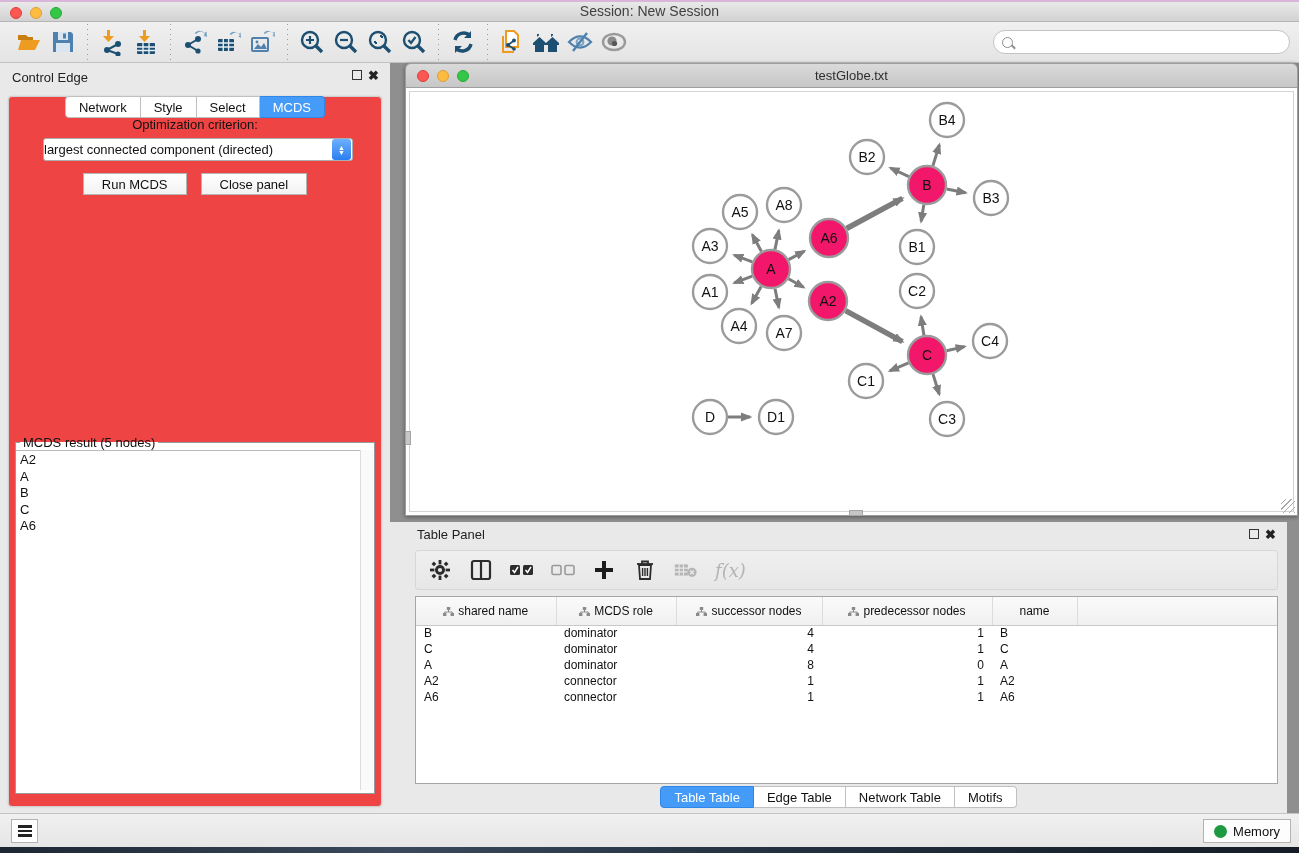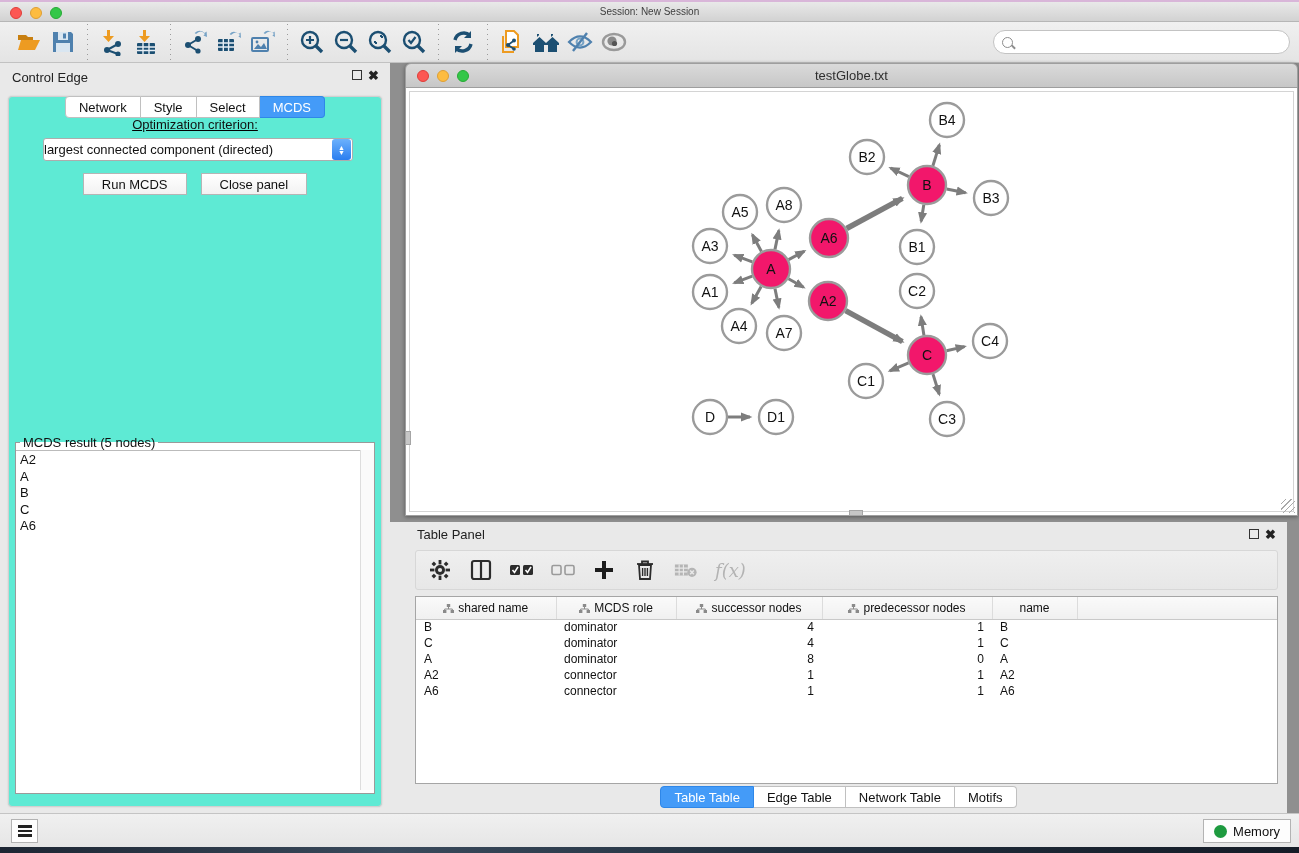--- a/index.html
+++ b/index.html
@@ -3,21 +3,21 @@
 <meta charset="utf-8">
 <style>
   * { box-sizing: border-box; margin: 0; padding: 0; }
   html,body { width:1299px; height:853px; overflow:hidden; }
   body { font-family:"Liberation Sans", sans-serif; background:#8f8f8f; position:relative; }
 
   
   .titlebar { position:absolute; top:0; left:0; width:1299px; height:22px;
     background:linear-gradient(#e9e9e9,#d2d2d2); border-top:2px solid #d9b6d9;
     border-bottom:1px solid #b6b6b6; text-align:center; }
-  .titlebar .title { font-size:10px; color:#404040; line-height:19px; }
+  .titlebar .title { font-size:14px; color:#404040; line-height:19px; }
   .lights { position:absolute; left:10px; top:5px; display:flex; gap:8px; }
   .light { width:12px; height:12px; border-radius:50%; }
   .light.red{ background:#fc5753; border:1px solid #df3e39;}
   .light.yellow{ background:#fdbc40; border:1px solid #de9f34;}
   .light.green{ background:#33c748; border:1px solid #27aa35;}
 
   
   .toolbar { position:absolute; top:22px; left:0; width:1299px; height:41px;
     background:linear-gradient(#f0f0f0,#e4e4e4); border-bottom:1px solid #c2c2c2;
     display:flex; align-items:center; padding-left:12px; }
@@ -36,21 +36,21 @@
   .panel-wctl { position:absolute; top:7px; font-size:12px; color:#222; cursor:pointer; line-height:12px; }
   .float-glyph { width:10px; height:10px; border:1.5px solid #333; display:inline-block; }
   .close-glyph { font-weight:bold; font-size:13px; }
   .seg-row { display:flex; justify-content:center; margin-top:3px; position:relative; z-index:2; }
   .seg-btn { background:#fff; border:1px solid #c0c0c0; border-left:none; padding:3px 13px;
     font-size:13px; color:#111; height:22px; line-height:15px; cursor:pointer; }
   .seg-btn:first-child { border-left:1px solid #c0c0c0; border-radius:4px 0 0 4px; }
   .seg-btn:last-child { border-radius:0 4px 4px 0; }
   .seg-btn.active { background:#449bf8; border-color:#2f87e8; color:#fff; }
   .cp-body { position:absolute; left:8px; right:8px; top:33px; bottom:6px;
-    background:#5eead4; border:1px solid #d0d0d0; border-radius:4px; box-shadow:0 0 2px rgba(0,0,0,.12);text-decoration:underline; }
+    background:#ef4444; border:1px solid #d0d0d0; border-radius:4px; box-shadow:0 0 2px rgba(0,0,0,.12); }
   .opt-label { text-align:center; font-size:13px; color:#111; margin-top:20px; }
   .dropdown { position:absolute; left:34px; right:28px; top:41px; height:23px; background:#fff;
     border:1px solid #adadad; border-radius:3px; display:flex; align-items:center; cursor:pointer; }
   .dropdown .dd-text { flex:1; font-size:13px; padding-left:0; color:#111; white-space:nowrap; }
   .dd-stepper { width:19px; height:21px; margin-right:1px; border-radius:3px;
     background:linear-gradient(#6cb1fc,#2a7ef0); display:flex; flex-direction:column;
     align-items:center; justify-content:center; color:#fff; font-size:7px; line-height:5px; }
   .btn-row { position:absolute; top:76px; left:0; right:0; display:flex; justify-content:center; gap:14px; }
   .push-btn { background:linear-gradient(#ffffff,#f2f2f2); border:1px solid #b5b5b5; border-radius:0;
     height:22px; padding:0 18px; font-size:13px; color:#111; cursor:pointer; }
@@ -83,21 +83,21 @@
   .tp-header { height:24px; position:relative; }
   .tp-header .tp-title { position:absolute; left:27px; top:5px; font-size:13px; color:#222; }
   .tp-toolbar { position:absolute; left:25px; right:9px; top:28px; height:40px;
     background:linear-gradient(#efefef,#e7e7e7); border:1px solid #d7d7d7; border-radius:3px;
     display:flex; align-items:center; padding-left:12px; gap:17px; }
   .tp-tool { width:24px; height:24px; display:flex; align-items:center; justify-content:center; cursor:pointer; }
   .fx-label { font-family:"DejaVu Serif", serif; font-style:italic; font-size:18px; color:#b3b3b3; }
   .node-table-wrap { position:absolute; left:25px; right:9px; top:74px; bottom:29px;
     background:#fff; border:1px solid #a5a5a5; overflow:hidden; }
   table.node-table { border-collapse:collapse; width:100%; table-layout:fixed; }
-  table.node-table th { height:22px; background:linear-gradient(#fafafa,#f0f0f0);
+  table.node-table th { height:28px; background:linear-gradient(#fafafa,#f0f0f0);
     border-bottom:1px solid #c9c9c9; border-right:1px solid #dcdcdc; font-size:12px; font-weight:normal;
     color:#111; text-align:center; white-space:nowrap; overflow:hidden; }
   table.node-table td { height:16px; font-size:12px; color:#111; padding:0 8px; white-space:nowrap; overflow:hidden; }
   td.num { text-align:right; }
   .col-icon { display:inline-block; width:11px; height:9px; margin-right:4px; vertical-align:-1px; }
   .tp-tabs { position:absolute; bottom:5px; left:0; right:0; display:flex; justify-content:center; }
 
   
   .statusbar { position:absolute; left:0; top:813px; width:1299px; height:34px;
     background:linear-gradient(#f0f0f0,#e6e6e6); border-top:1px solid #c4c4c4; }

